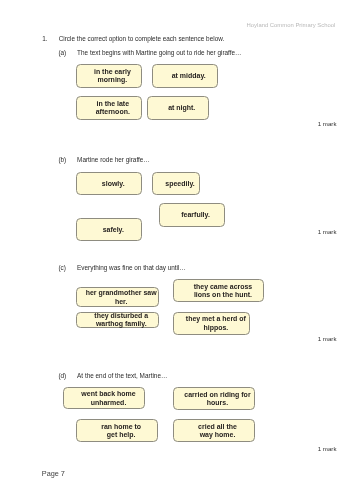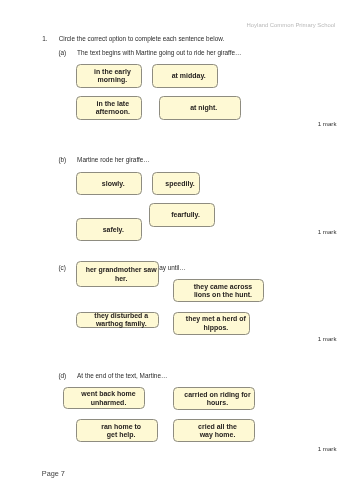--- a/index.html
+++ b/index.html
@@ -47,21 +47,21 @@
         <span class="optinner">
           <span>at midday.</span>
         </span>
       </div>
       <div class="opt" style="left:75.9px;top:96.2px;width:65.9px;height:23.4px">
         <span class="optinner">
           <span>in the late</span>
           <span>afternoon.</span>
         </span>
       </div>
-      <div class="opt" style="left:159px;top:96.2px;width:82px;height:23.4px">
+      <div class="opt" style="left:147px;top:96.2px;width:62px;height:23.4px">
         <span class="optinner">
           <span>at night.</span>
         </span>
       </div>
       <div class="mark" style="left:280px;width:56.5px;top:120.4px">1 mark</div>
       <div class="plabel" style="left:58.4px;top:156.3px">(b)</div>
       <div class="pstem" style="left:77.1px;top:156.3px">Martine rode her giraffe…</div>
       <div class="opt" style="left:75.9px;top:171.7px;width:65.9px;height:23.4px">
         <span class="optinner">
           <span>slowly.</span>
@@ -70,29 +70,29 @@
       <div class="opt" style="left:151.95px;top:171.7px;width:48px;height:23.4px">
         <span class="optinner">
           <span>speedily.</span>
         </span>
       </div>
       <div class="opt" style="left:75.9px;top:218px;width:65.9px;height:23.4px">
         <span class="optinner">
           <span>safely.</span>
         </span>
       </div>
-      <div class="opt" style="left:149px;top:203.3px;width:65.9px;height:23.4px">
+      <div class="opt" style="left:159px;top:203.3px;width:65.9px;height:23.4px">
         <span class="optinner">
           <span>fearfully.</span>
         </span>
       </div>
       <div class="mark" style="left:280px;width:56.5px;top:227.9px">1 mark</div>
       <div class="plabel" style="left:58.4px;top:264.2px">(c)</div>
       <div class="pstem" style="left:77.1px;top:264.2px">Everything was fine on that day until…</div>
-      <div class="opt" style="left:75.9px;top:261px;width:83.2px;height:26px">
+      <div class="opt" style="left:75.9px;top:287px;width:83.2px;height:20px">
         <span class="optinner">
           <span>her grandmother saw</span>
           <span>her.</span>
         </span>
       </div>
       <div class="opt" style="left:173px;top:279px;width:91px;height:23.4px">
         <span class="optinner">
           <span>they came across</span>
           <span>lions on the hunt.</span>
         </span>

